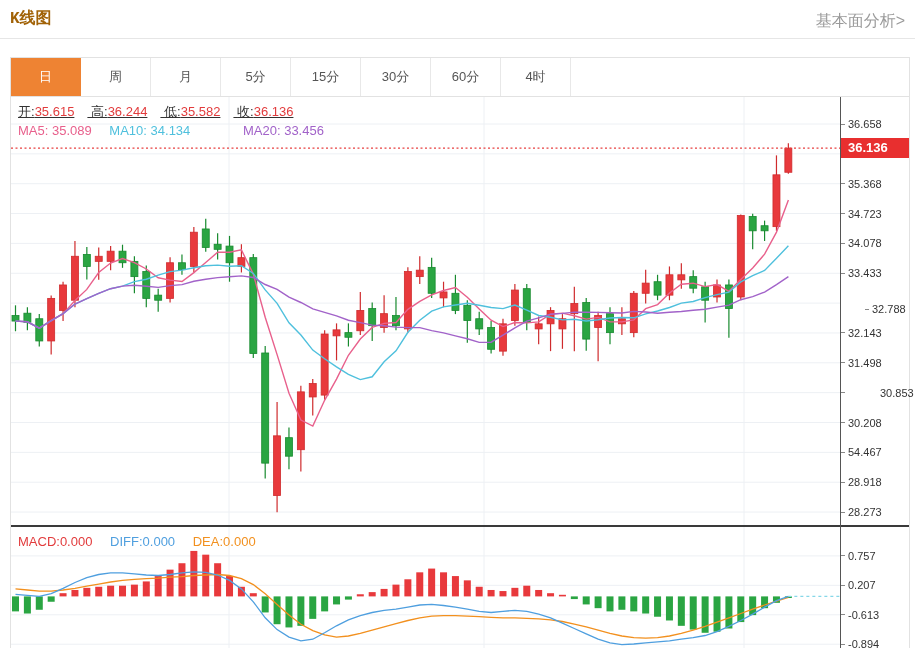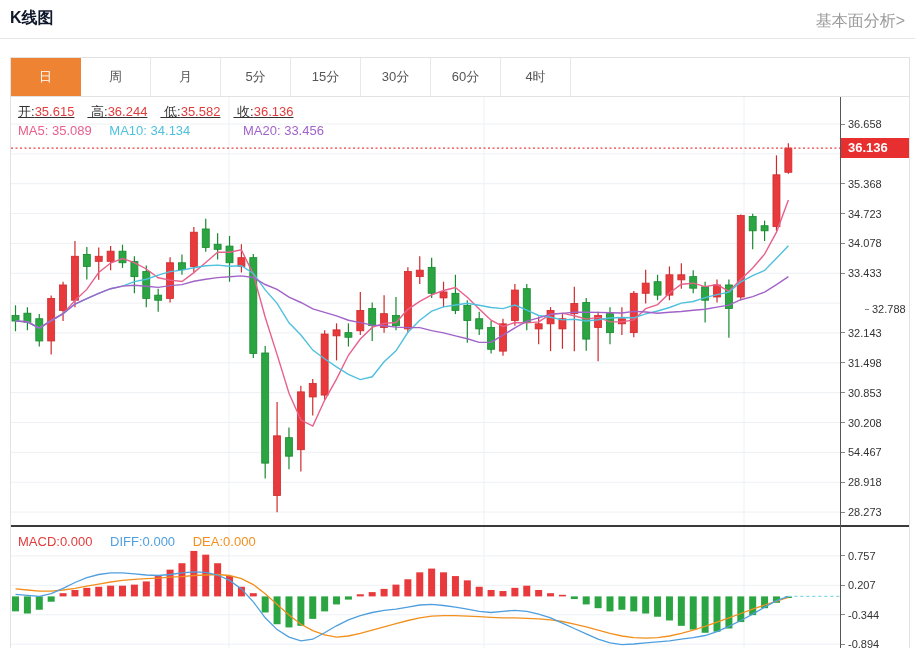--- a/index.html
+++ b/index.html
@@ -1,18 +1,18 @@
 <!DOCTYPE html>
 <html><head>
 <meta charset="utf-8">
 <style>
   html,body{margin:0;padding:0;width:915px;height:648px;overflow:hidden;background:#fff;
     font-family:"Liberation Sans","DejaVu Sans",sans-serif;}
   .topbar{display:flex;justify-content:space-between;align-items:flex-start;padding:8px 10px 0 10px;}
-  .page-title{font-size:16px;font-weight:bold;color:#0f172a;}
+  .page-title{font-size:16px;font-weight:bold;color:#a16207;font-family:Liberation Mono, monospace;}
   .fund-link{font-size:16px;color:#9a9a9a;text-decoration:none;margin-top:3px;cursor:pointer;}
   .rule{border-top:1px solid #e6e6e6;margin-top:6px;}
   .widget{margin:18px 5px 0 10px;width:898px;height:596px;border:1px solid #e2e2e2;box-sizing:content-box;background:#fff;}
   .tabs{display:flex;height:38px;border-bottom:1px solid #e2e2e2;}
   .tab{width:70px;line-height:38px;text-align:center;font-size:13px;color:#555;
        border-right:1px solid #e8e8e8;cursor:pointer;box-sizing:border-box;background:#fff;}
   .tab.active{background:#ee8333;color:#fff;border-color:#ee8333;}
   .chart-area{position:relative;height:558px;width:898px;}
   #main-svg{position:absolute;left:0;top:0;}
   #macd-svg{position:absolute;left:0;top:430px;}
@@ -338,21 +338,21 @@
           <span>32.788</span>
         </div>
         <div class="tick" style="top: 227.95px;">
           <span class="dash"></span>
           <span>32.143</span>
         </div>
         <div class="tick" style="top: 257.8px;">
           <span class="dash"></span>
           <span>31.498</span>
         </div>
-        <div class="tick" style="top: 287.65px;">
+        <div class="tick" style="top: 287.65px; gap: 32px;">
           <span class="dash"></span>
           <span>30.853</span>
         </div>
         <div class="tick" style="top: 317.5px;">
           <span class="dash"></span>
           <span>30.208</span>
         </div>
         <div class="tick" style="top: 347.35px;">
           <span class="dash"></span>
           <span>54.467</span>
@@ -368,21 +368,21 @@
         <div class="tick" style="top: 450.901px;">
           <span class="dash"></span>
           <span>0.757</span>
         </div>
         <div class="tick" style="top: 480.325px;">
           <span class="dash"></span>
           <span>0.207</span>
         </div>
         <div class="tick" style="top: 509.804px;">
           <span class="dash"></span>
-          <span>-0.344</span>
+          <span>-0.613</span>
         </div>
         <div class="tick" style="top: 539.229px;">
           <span class="dash"></span>
           <span>-0.894</span>
         </div>
         <div class="price-badge" style="top: 41.1577px;">36.136</div>
       </div>
   </div>
 </div>
 

